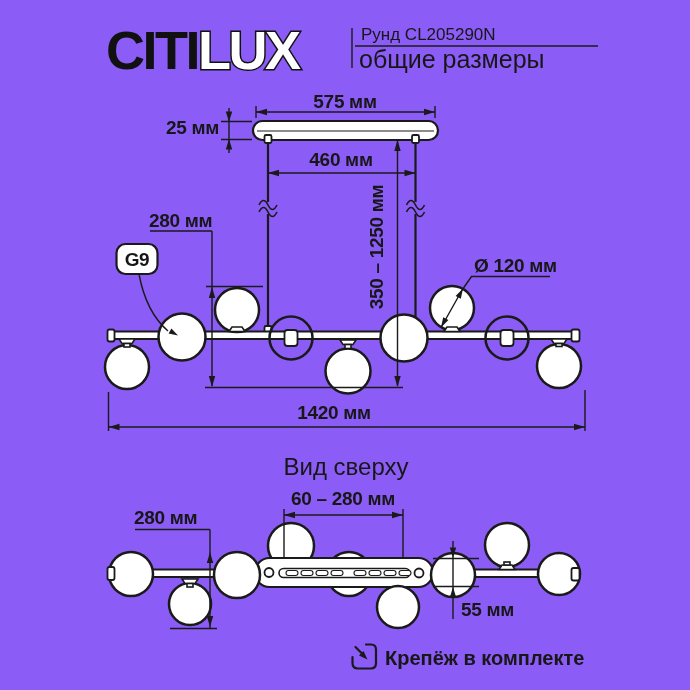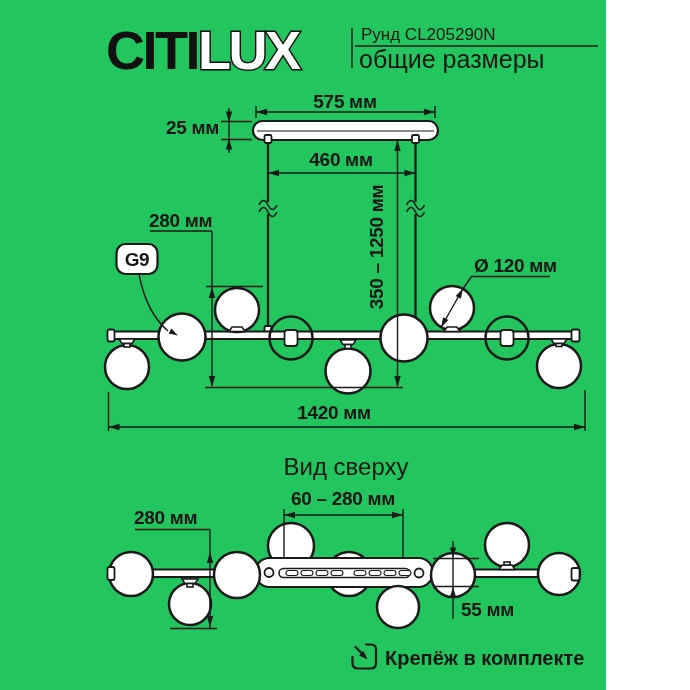--- a/index.html
+++ b/index.html
@@ -1,16 +1,16 @@
 <!DOCTYPE html>
 <html><head>
 <meta charset="utf-8">
 <style>
   html,body{margin:0;padding:0;background:#fff;}
-  .stage{width:606px;height:690px;background:#22c55e;position:relative;overflow:hidden;}
+  .stage{width:690px;height:690px;background:#8b5cf6;position:relative;overflow:hidden;}
   svg{display:block;}
   
   .dim   {stroke:#1a1a1a;stroke-width:1.4;fill:none;}
   .seam  {stroke:#1a1a1a;stroke-width:1.1;fill:none;}
   .thin  {stroke:#1a1a1a;stroke-width:1.6;fill:#fff;}
   .med   {stroke:#1a1a1a;stroke-width:1.8;fill:#fff;}
   .rod   {stroke:#1a1a1a;stroke-width:2.2;fill:none;}
   .heavy {stroke:#1a1a1a;stroke-width:2.2;fill:#fff;}
   .sph   {stroke:#1a1a1a;stroke-width:2.5;fill:#fff;}
   .spht  {stroke:#1a1a1a;stroke-width:2.5;fill:none;}

